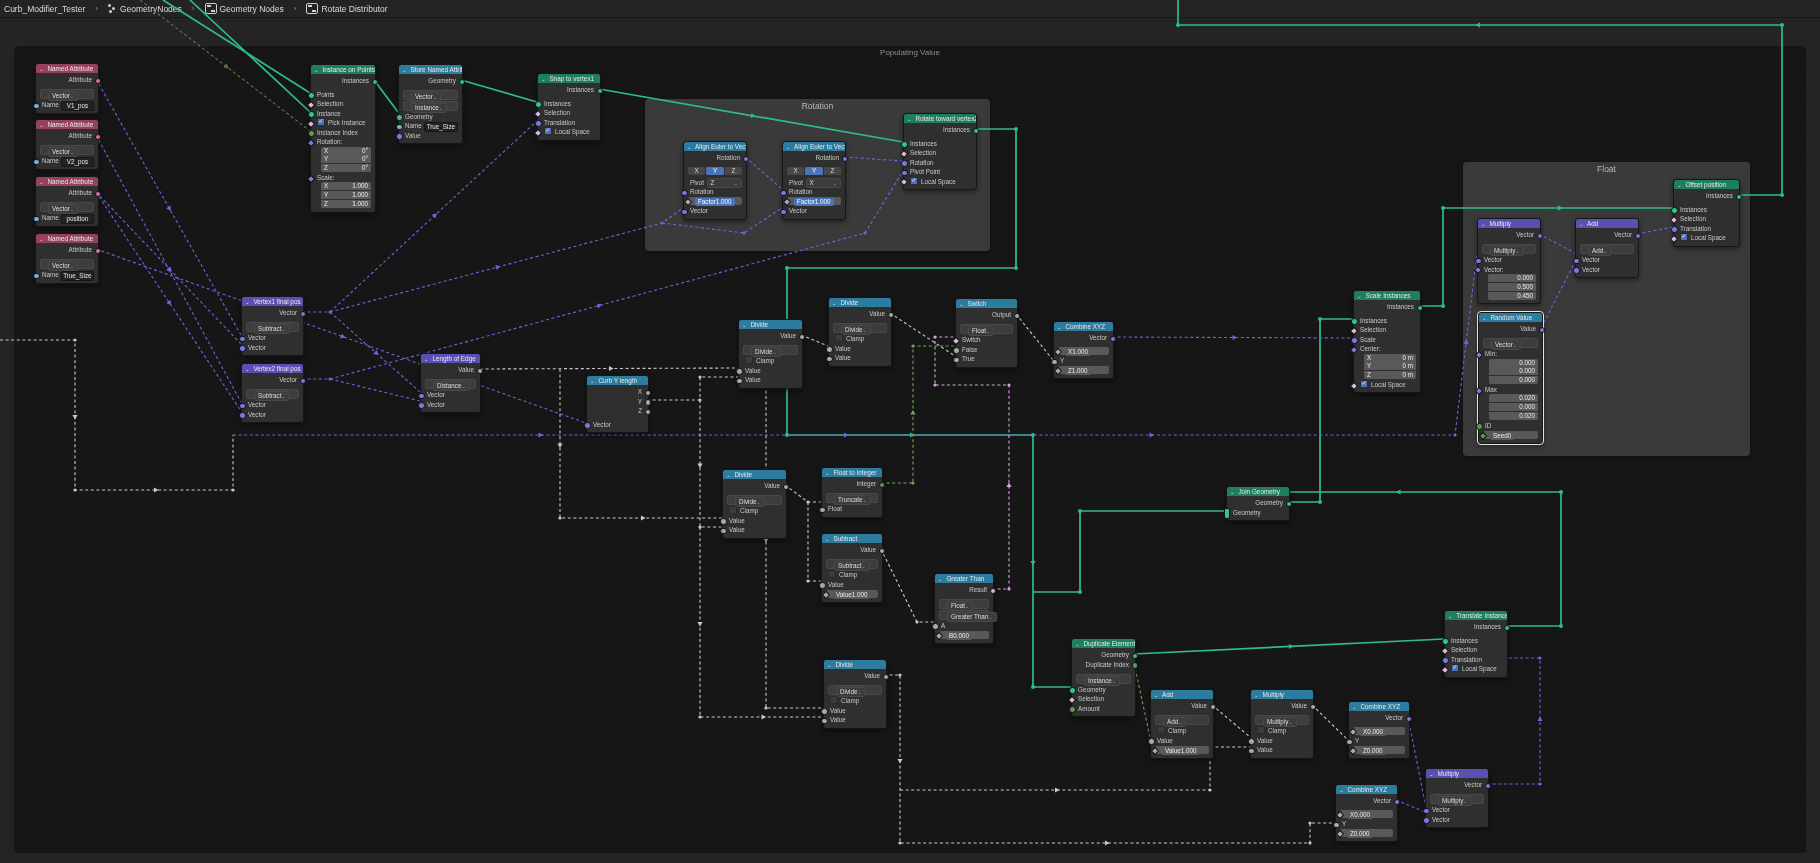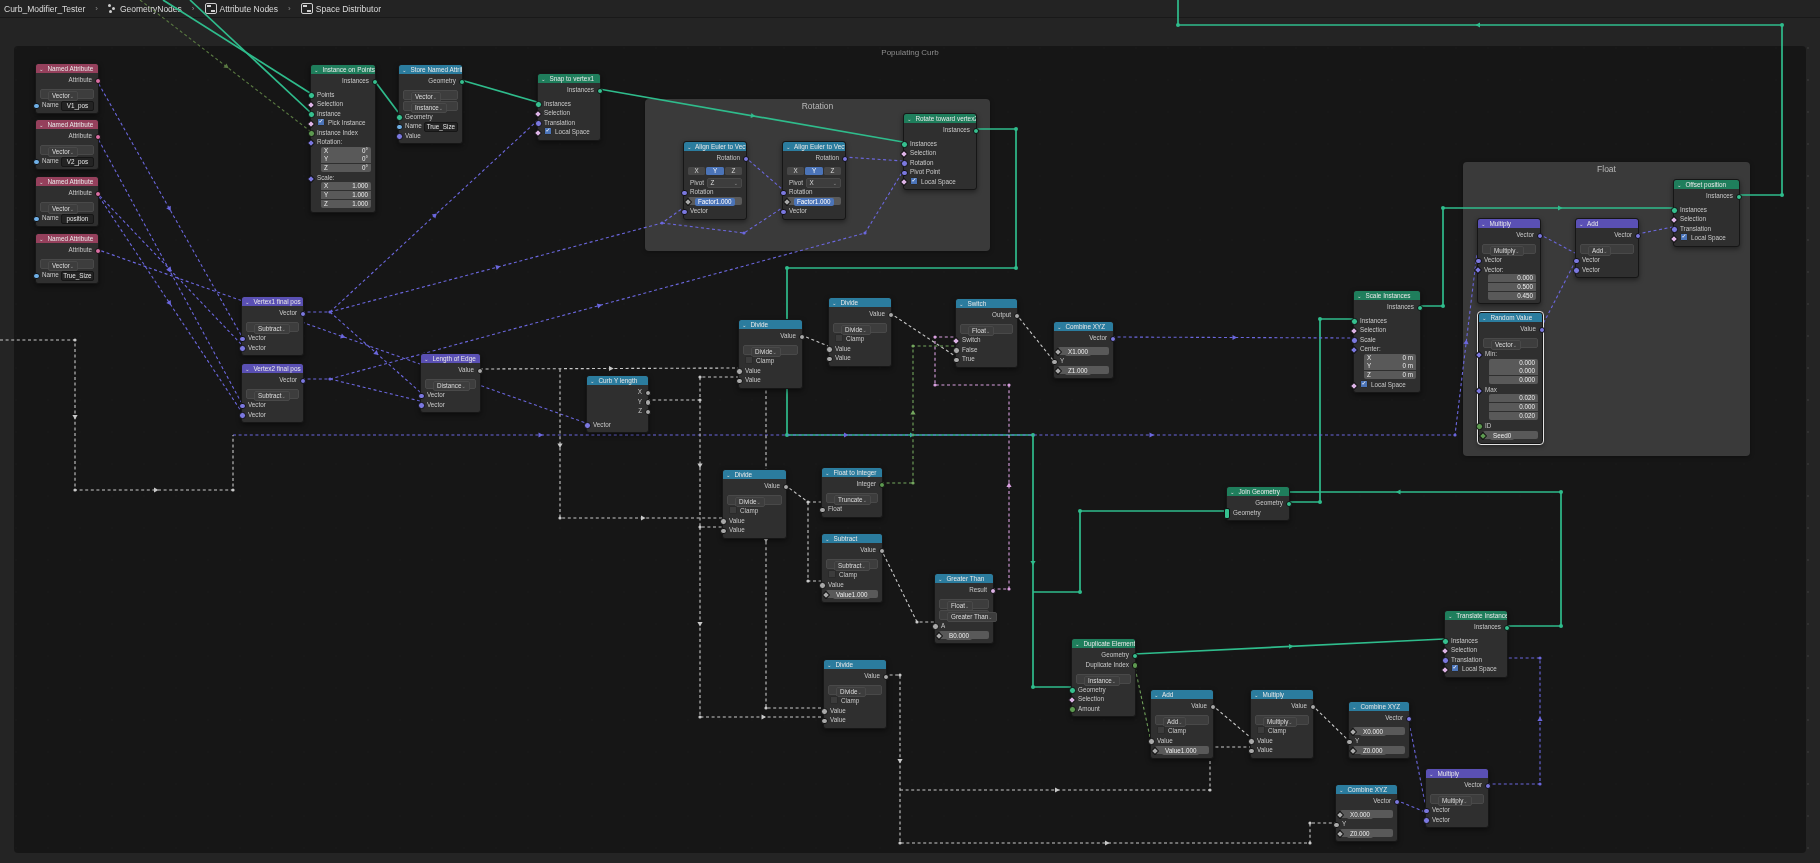--- a/index.html
+++ b/index.html
@@ -86,31 +86,31 @@
         <span class="icon-nodetree">
           <i></i>
           <i></i>
           <i></i>
         </span>
         <span>GeometryNodes</span>
       </span>
       <span class="bc-sep">›</span>
       <span class="bc-item">
         <span class="icon-editor"></span>
-        <span>Attribute Nodes</span>
+        <span>Geometry Nodes</span>
       </span>
       <span class="bc-sep">›</span>
       <span class="bc-item">
         <span class="icon-editor"></span>
-        <span>Space Distributor</span>
+        <span>Rotate Distributor</span>
       </span>
     </div>
   <div id="frames">
       <div class="frame dark" style="left: 14px; top: 46px; width: 1792px; height: 807px;">
-        <div class="frame-label">Populating Curb</div>
+        <div class="frame-label">Populating Value</div>
       </div>
       <div class="frame light" style="left: 645px; top: 99px; width: 345px; height: 152px;">
         <div class="frame-label">Rotation</div>
       </div>
       <div class="frame light" style="left: 1463px; top: 162px; width: 287px; height: 294px;">
         <div class="frame-label">Float</div>
       </div>
     </div>
   <svg id="wires" width="1820" height="863">
       <polyline points="163,0 310,93" fill="none" stroke="#2fbc8c" stroke-width="1.7"></polyline>

